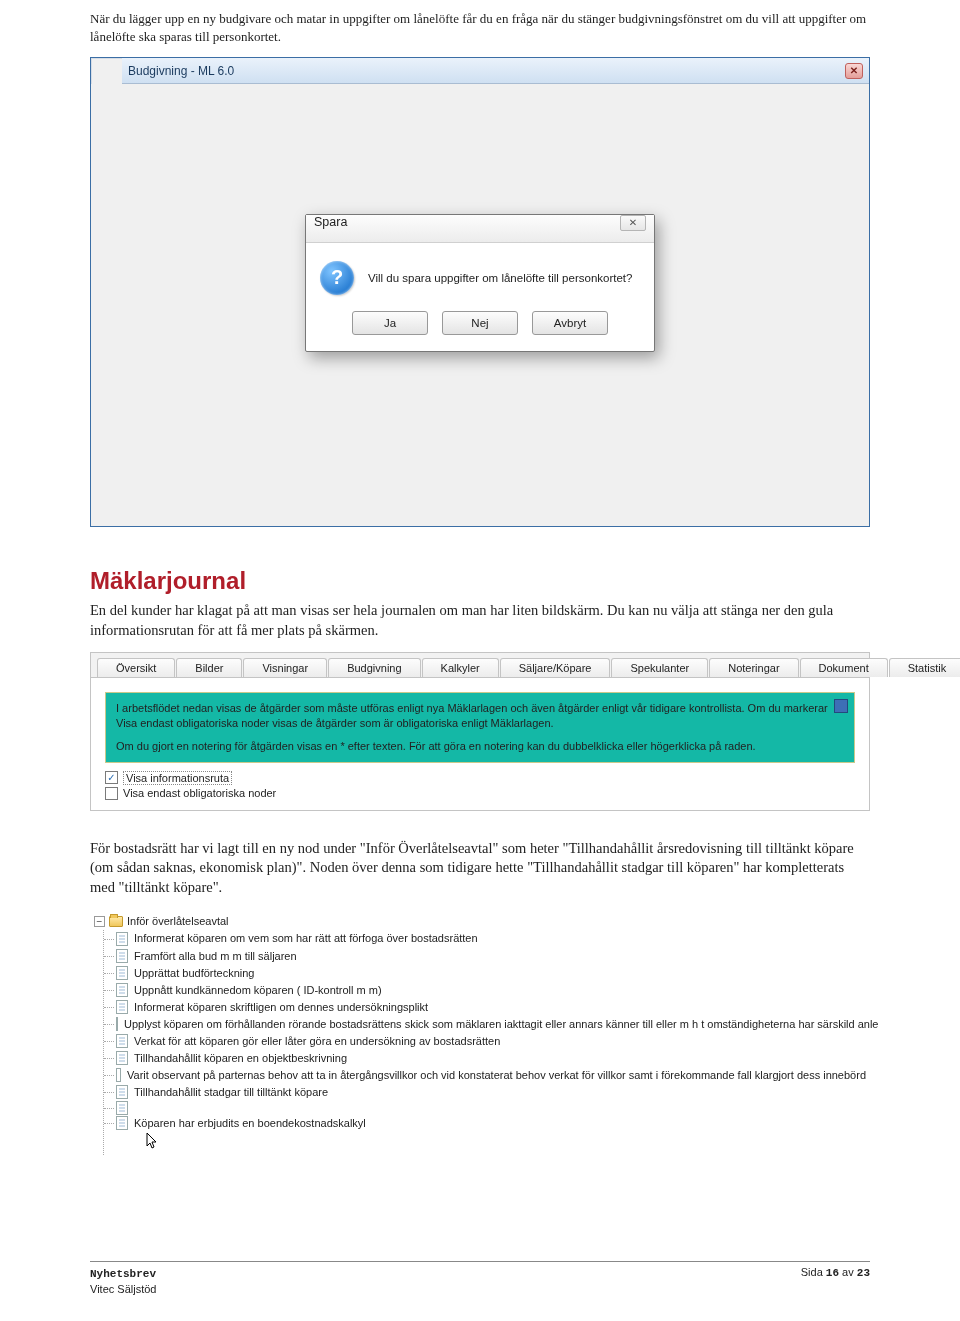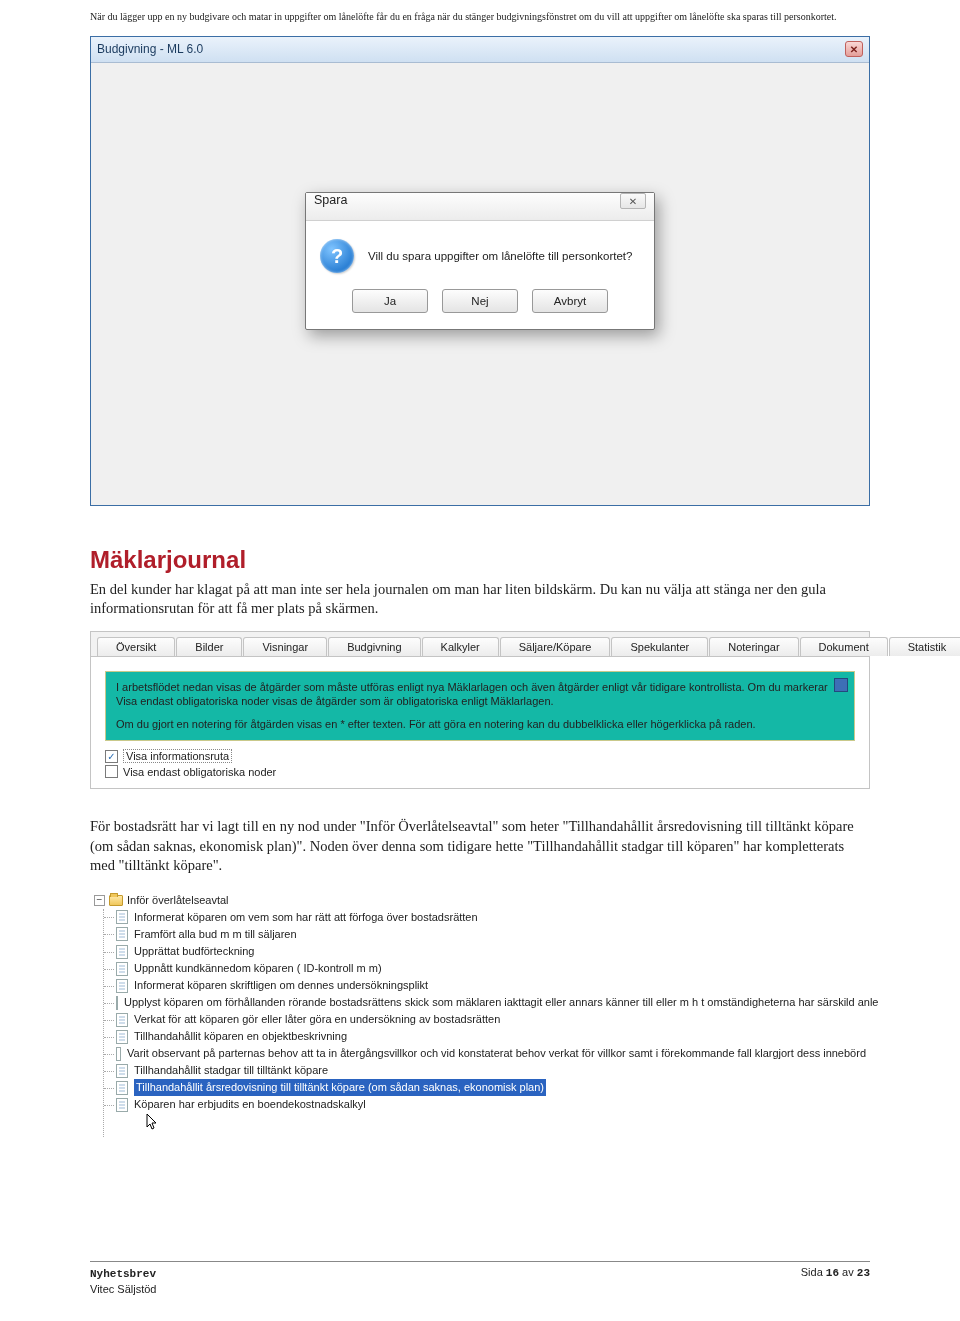--- a/index.html
+++ b/index.html
@@ -1,28 +1,29 @@
 <!DOCTYPE html>
 <html><head>
 <meta charset="utf-8">
 <style>
   * { box-sizing: border-box; }
   body { margin: 0; font-family: Arial, Helvetica, sans-serif; background: #fff; color: #222; }
   .page { width: 960px; margin: 0 auto; padding: 10px 90px 40px 90px; position: relative; min-height: 1321px; }
 
-  .intro { font-family: Georgia, "Times New Roman", serif; font-size: 10px; line-height: 1.35; margin: 0 0 12px 0; }
+  .intro { font-family: Georgia, "Times New Roman", serif; font-size: 13px; line-height: 1.35; margin: 0 0 12px 0; }
 
   
   .win {
     border: 1px solid #3b6ea5;
     background: #f0f0f0;
     width: 100%;
     height: 470px;
     position: relative;
     box-shadow: 0 0 0 1px #d6dde6 inset;
+    padding-left: 31px;
   }
   .win-titlebar {
     height: 26px;
     background: linear-gradient(#eaf2fb,#cfe0f2);
     border-bottom: 1px solid #a9bcd2;
     display: flex; align-items: center; justify-content: space-between;
     padding: 0 6px;
     font-size: 12px;
     color: #1a3a5e;
   }
@@ -251,21 +252,21 @@
           <div class="btn">Ja</div>
           <div class="btn">Nej</div>
           <div class="btn">Avbryt</div>
         </div>
       </div>
 
     </div>
   </div>
 
   <h2 class="h2">Mäklarjournal</h2>
-  <p class="body-serif">En del kunder har klagat på att man inte ser hela journalen om man har liten bildskärm. Du kan nu välja att stänga ner den gula informationsrutan för att få mer plats på skärmen.</p>
+  <p class="body-serif">En del kunder har klagat på att man visas ser hela journalen om man har liten bildskärm. Du kan nu välja att stänga ner den gula informationsrutan för att få mer plats på skärmen.</p>
 
   <div class="tabstrip">
     <div class="tabs-row" id="tabs-row">
         <div class="tab">
           <span>Översikt</span>
         </div>
         <div class="tab">
           <span>Bilder</span>
         </div>
         <div class="tab">
@@ -351,21 +352,20 @@
           <span class="doc"></span>
           <span class="label">Tillhandahållit köparen en objektbeskrivning</span>
         </div><div class="tree-item">
           <span class="doc"></span>
           <span class="label">Varit observant på parternas behov att ta in återgångsvillkor och vid konstaterat behov verkat för villkor samt i förekommande fall klargjort dess innebörd</span>
         </div><div class="tree-item">
           <span class="doc"></span>
           <span class="label">Tillhandahållit stadgar till tilltänkt köpare</span>
         </div><div class="tree-item sel">
           <span class="doc"></span>
-          <span class="label">Tillhandahållit årsredovisning till tilltänkt köpare (om sådan saknas, ekonomisk plan)</span>
         </div><div class="tree-item">
           <span class="doc"></span>
           <span class="label">Köparen har erbjudits en boendekostnadskalkyl</span>
         </div><span class="cursor-arrow"><svg width="14" height="18" viewBox="0 0 14 18">
             <path d="M1 1 L1 14 L4 11 L6 16 L8 15 L6 10 L10 10 Z" fill="#fff" stroke="#000" stroke-width="1"></path>
           </svg></span></div>
   </div>
 
   <div class="footer">
     <div class="left">

